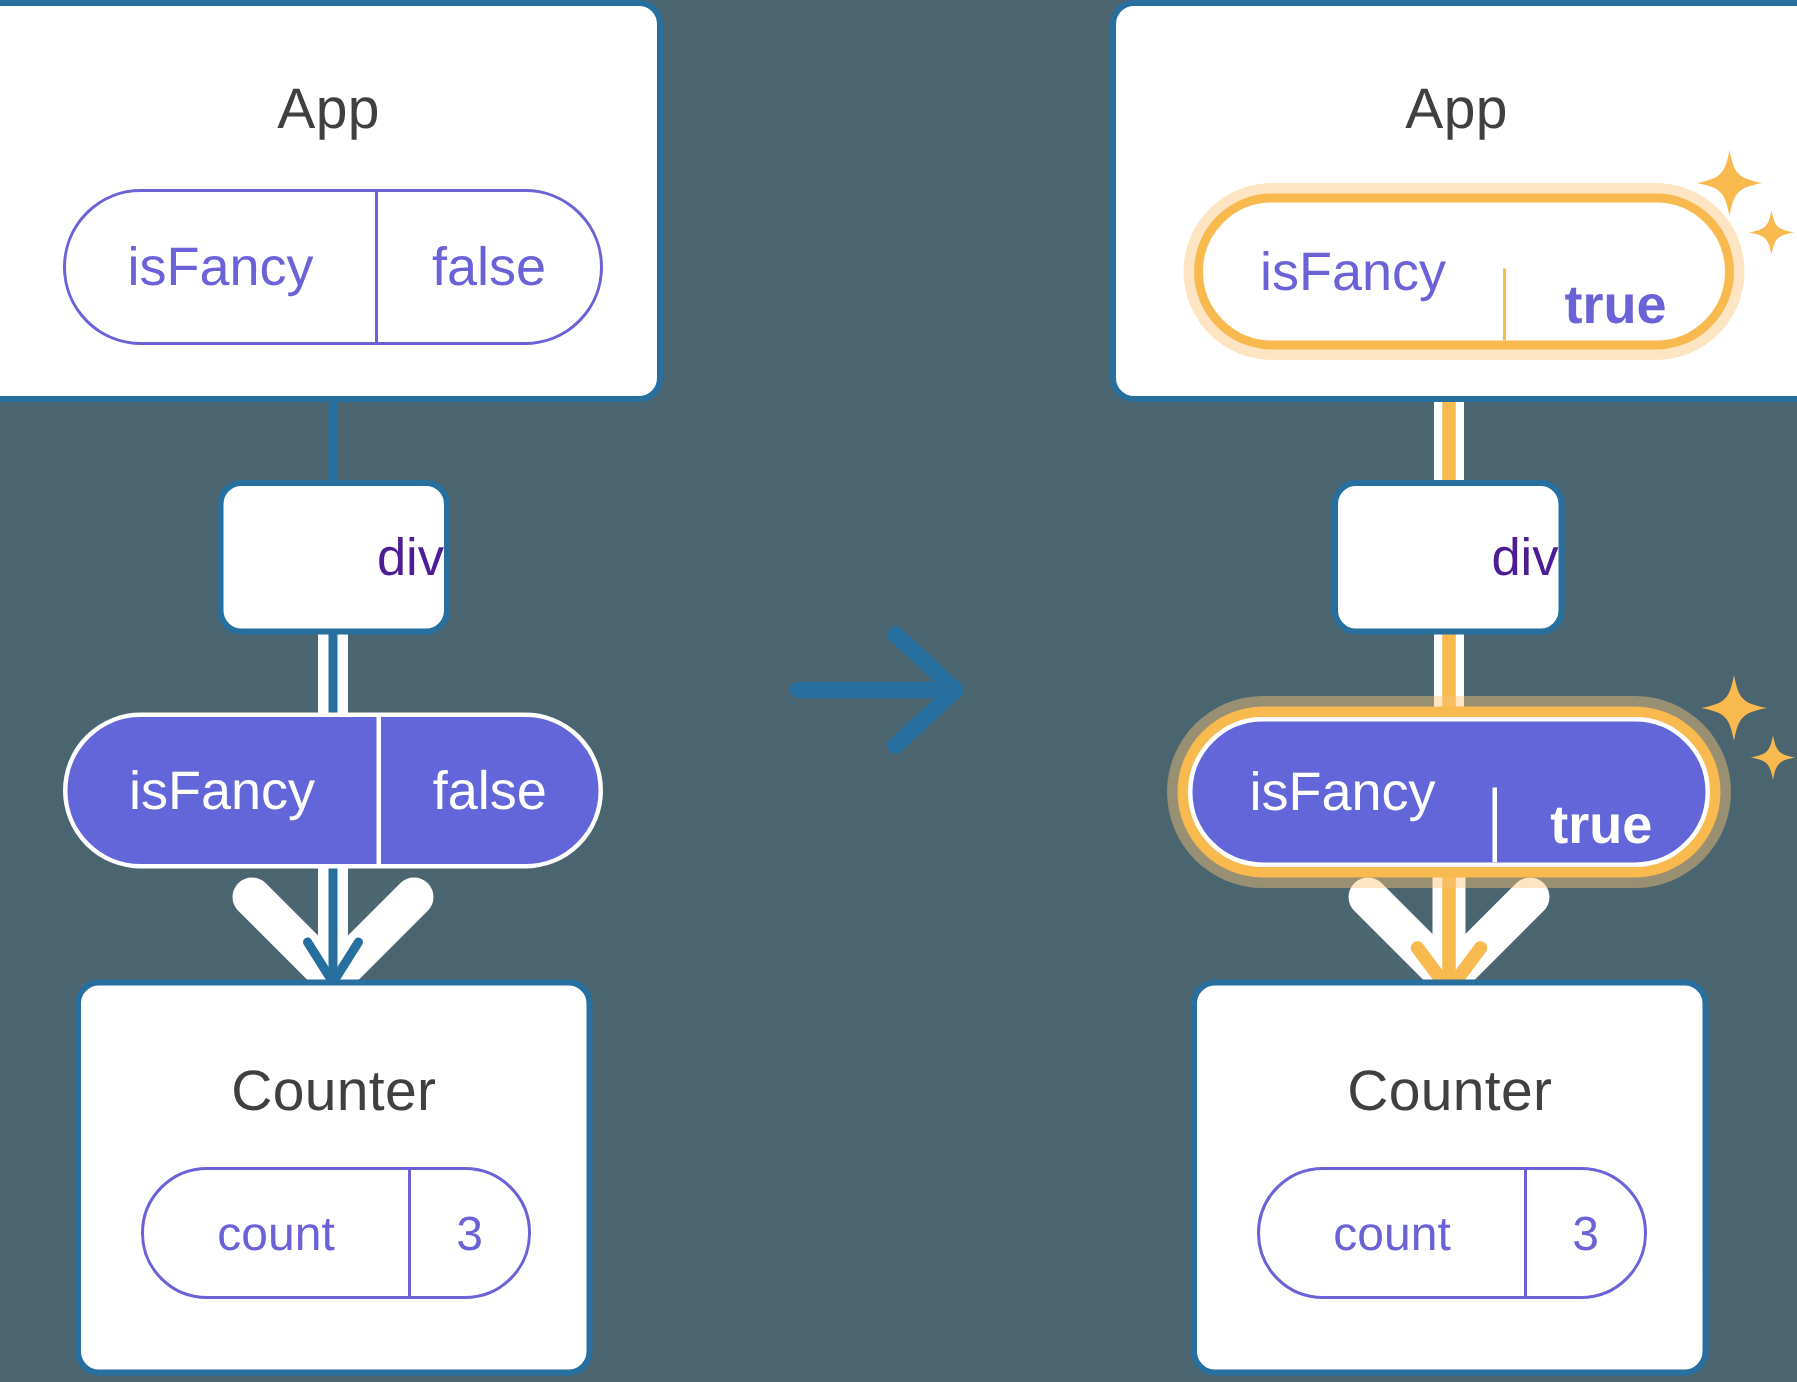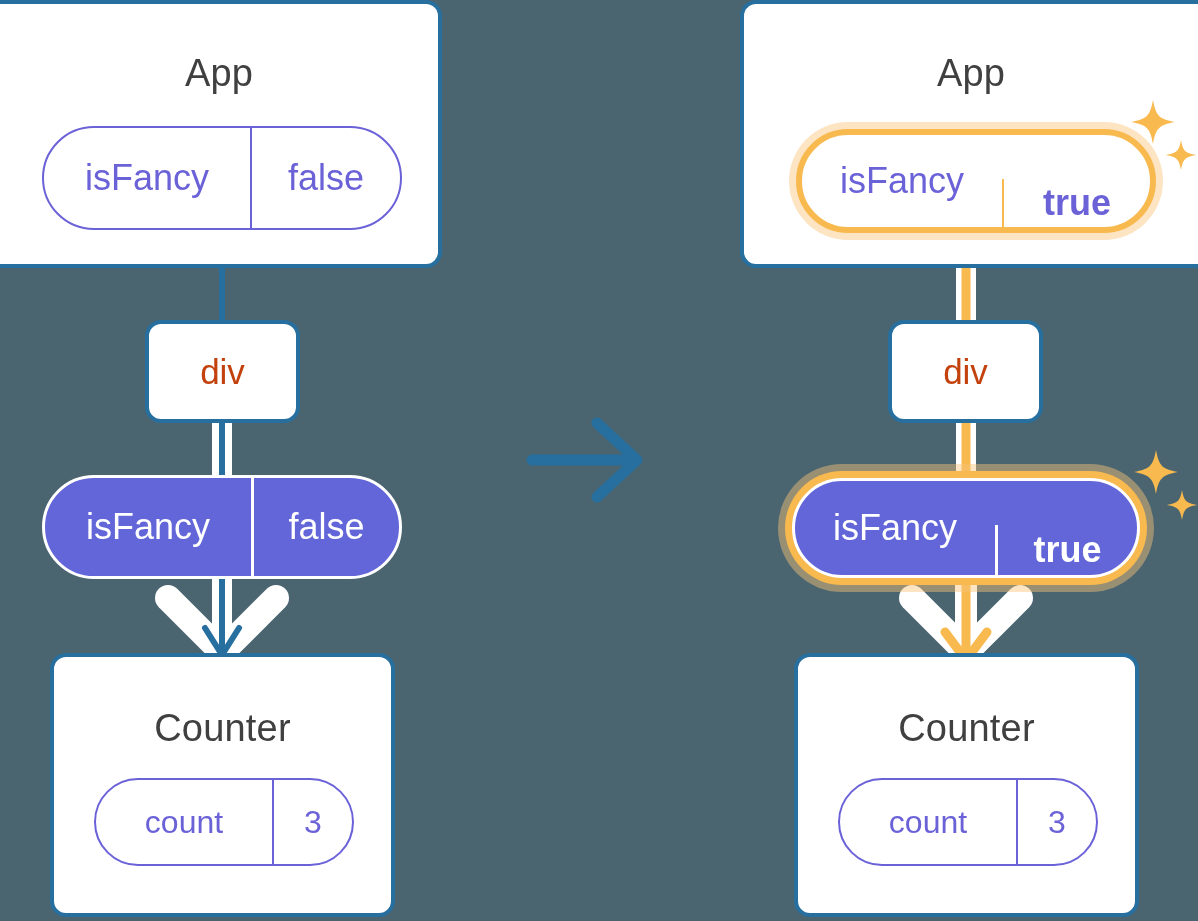--- a/index.html
+++ b/index.html
@@ -24,21 +24,21 @@
     position:absolute;
     left:0;right:0;
     text-align:center;
     color:#404040;
     font-size:38px;
     letter-spacing:.2px;
   }
   .div-label{
     position:absolute;left:0;right:0;top:50%;
     transform:translateY(-50%);
-    text-align:center;color:#c2410c;font-size:35px;
+    text-align:right;color:#4c1d95;font-size:35px;
   }
 
   
   .pill{
     position:absolute;
     box-sizing:border-box;
     display:flex;
     align-items:stretch;
     border-radius:999px;
     overflow:hidden;

